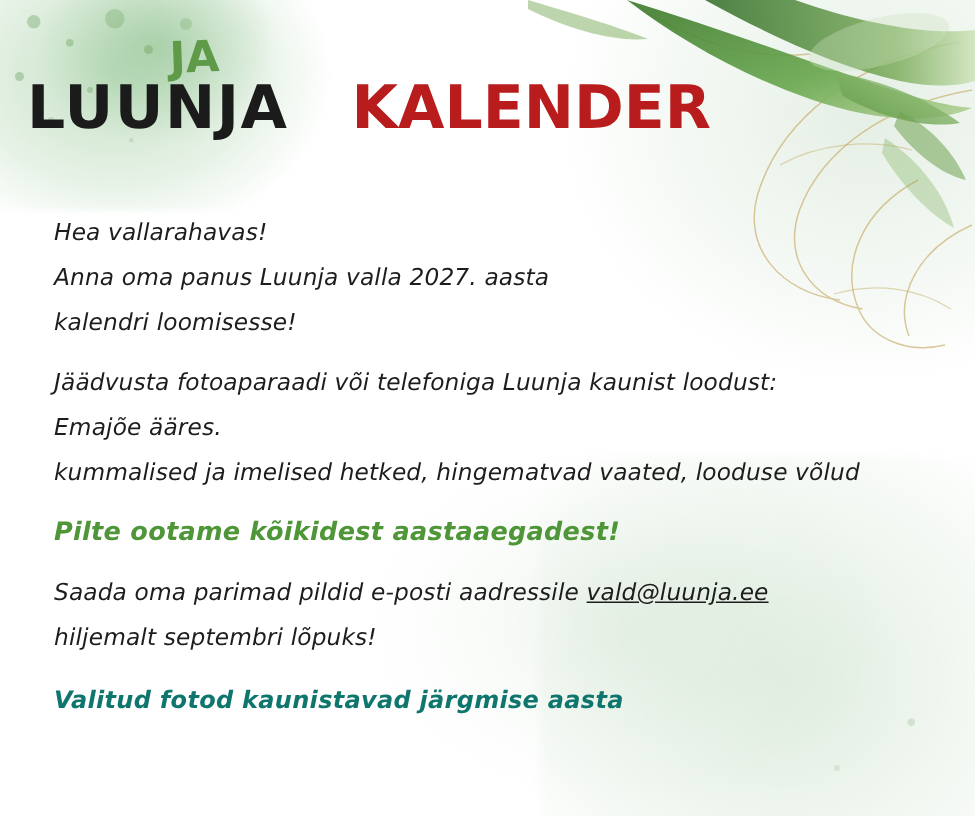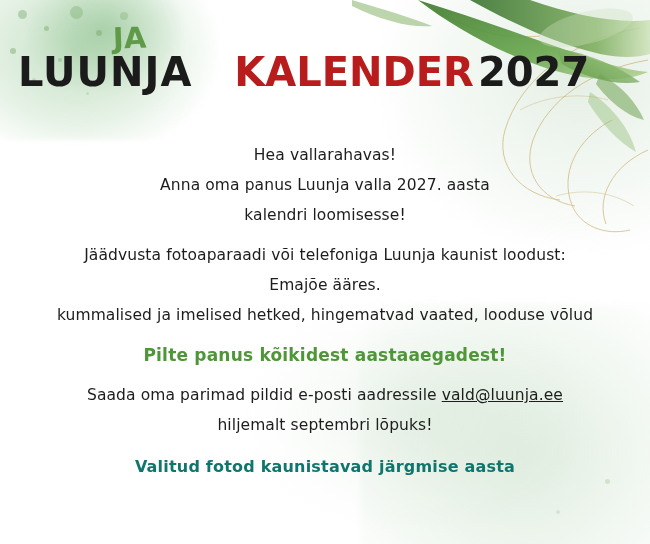--- a/index.html
+++ b/index.html
@@ -129,23 +129,23 @@
     line-height: 1;
     margin-left: 4px;
   }
 
   
   .body-copy {
     position: absolute;
     left: 0;
     right: 0;
     top: 140px;
-    text-align: center;
     padding: 0 36px;
     box-sizing: border-box;
+    font-style: italic;
   }
   .line {
     font-family: "DejaVu Sans", sans-serif;
     font-size: 15.5px;
     color: #1d1d1d;
     line-height: 30px;
     letter-spacing: 0.1px;
   }
   .para {
     margin: 0 0 12px 0;
@@ -247,42 +247,41 @@
       <ellipse cx="586" cy="28" rx="48" ry="16" fill="#cfe2c0" opacity="0.35" transform="rotate(-14 586 28)"></ellipse>
     </svg>
   </div>
 
   <div class="title-row">
     <div class="title-luunja">
       <span>LUUNJA</span>
       <span class="title-ja">JA</span>
     </div>
     <div class="title-kalender">KALENDER</div>
-    <div class="title-year">2027</div>
   </div>
 
   <div class="body-copy">
 
     <div class="para tight">
       <div class="line">Hea vallarahavas!</div>
       <div class="line">Anna oma panus Luunja valla 2027. aasta</div>
       <div class="line">kalendri loomisesse!</div>
     </div>
 
     <div class="spacer-sm"></div>
 
     <div class="para tight">
       <div class="line">Jäädvusta fotoaparaadi või telefoniga Luunja kaunist loodust:</div>
       <div class="line">Emajõe ääres.</div>
       <div class="line">kummalised ja imelised hetked, hingematvad vaated, looduse võlud</div>
     </div>
 
     <div class="spacer-sm"></div>
 
-    <div class="highlight">Pilte panus kõikidest aastaaegadest!</div>
+    <div class="highlight">Pilte ootame kõikidest aastaaegadest!</div>
 
     <div class="spacer-sm"></div>
 
     <div class="para tight">
       <div class="line">
         <span>Saada oma parimad pildid e-posti aadressile </span><a class="email-link" href="#">vald@luunja.ee</a>
       </div>
       <div class="line">hiljemalt septembri lõpuks!</div>
     </div>
 

